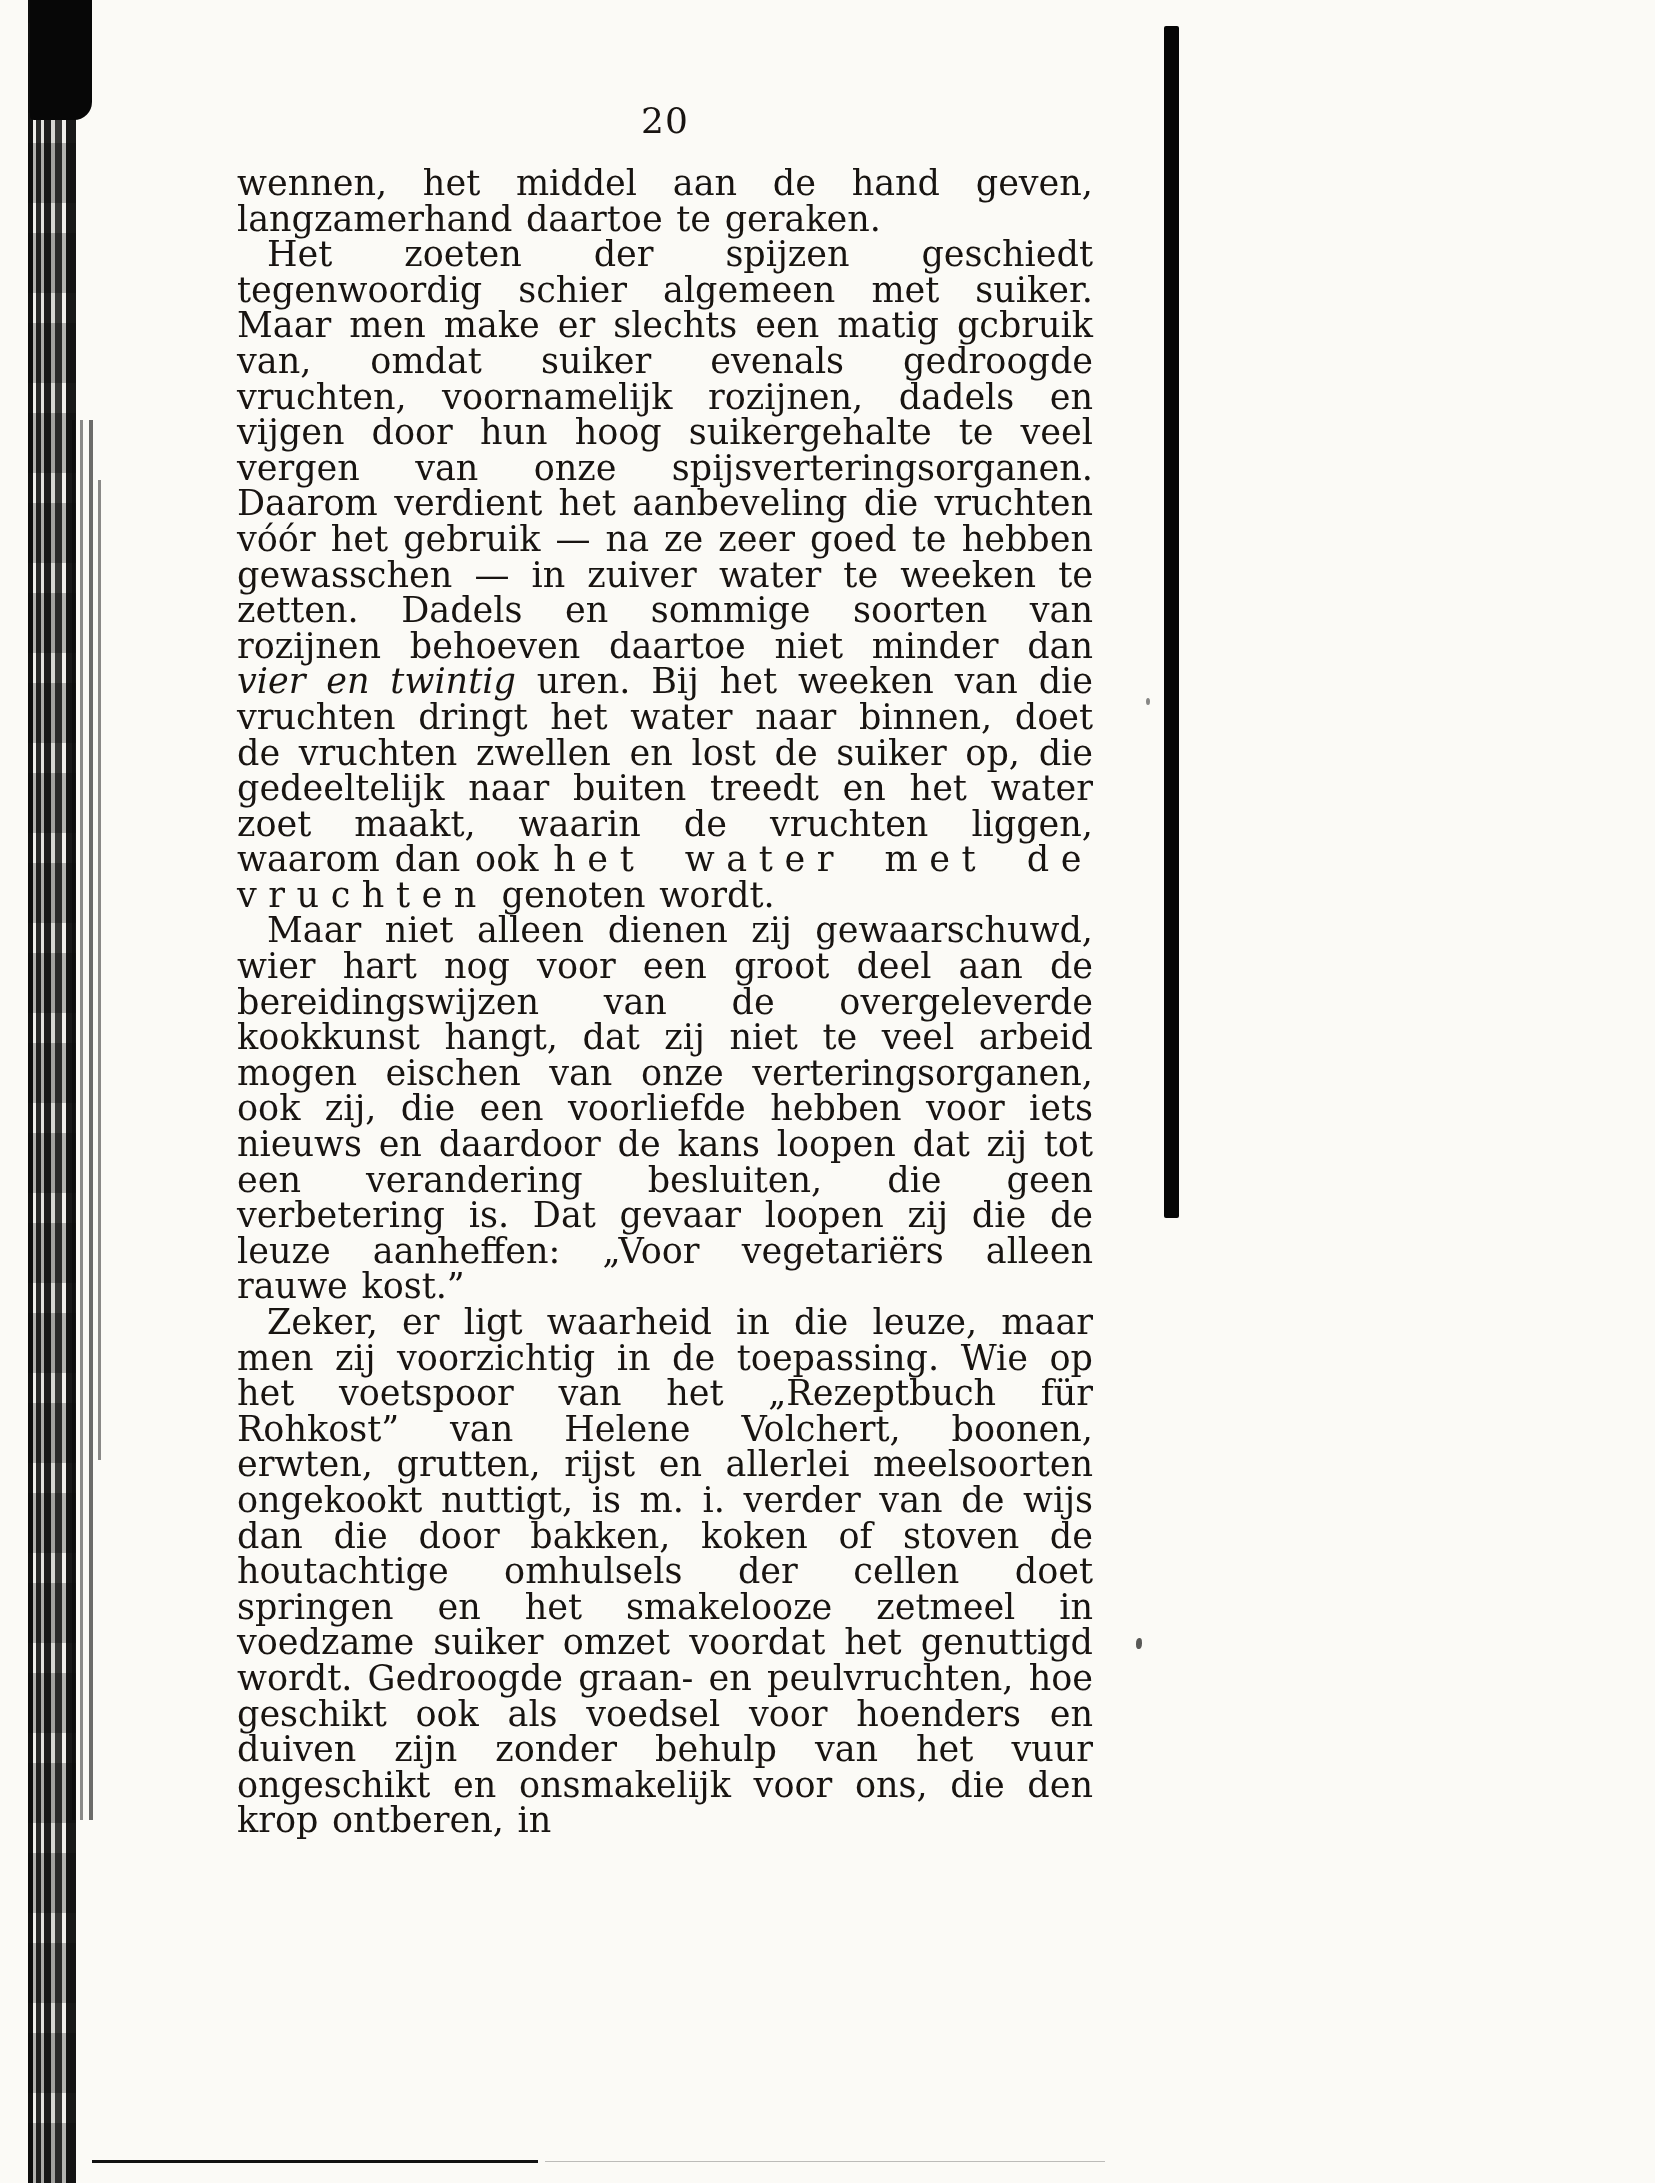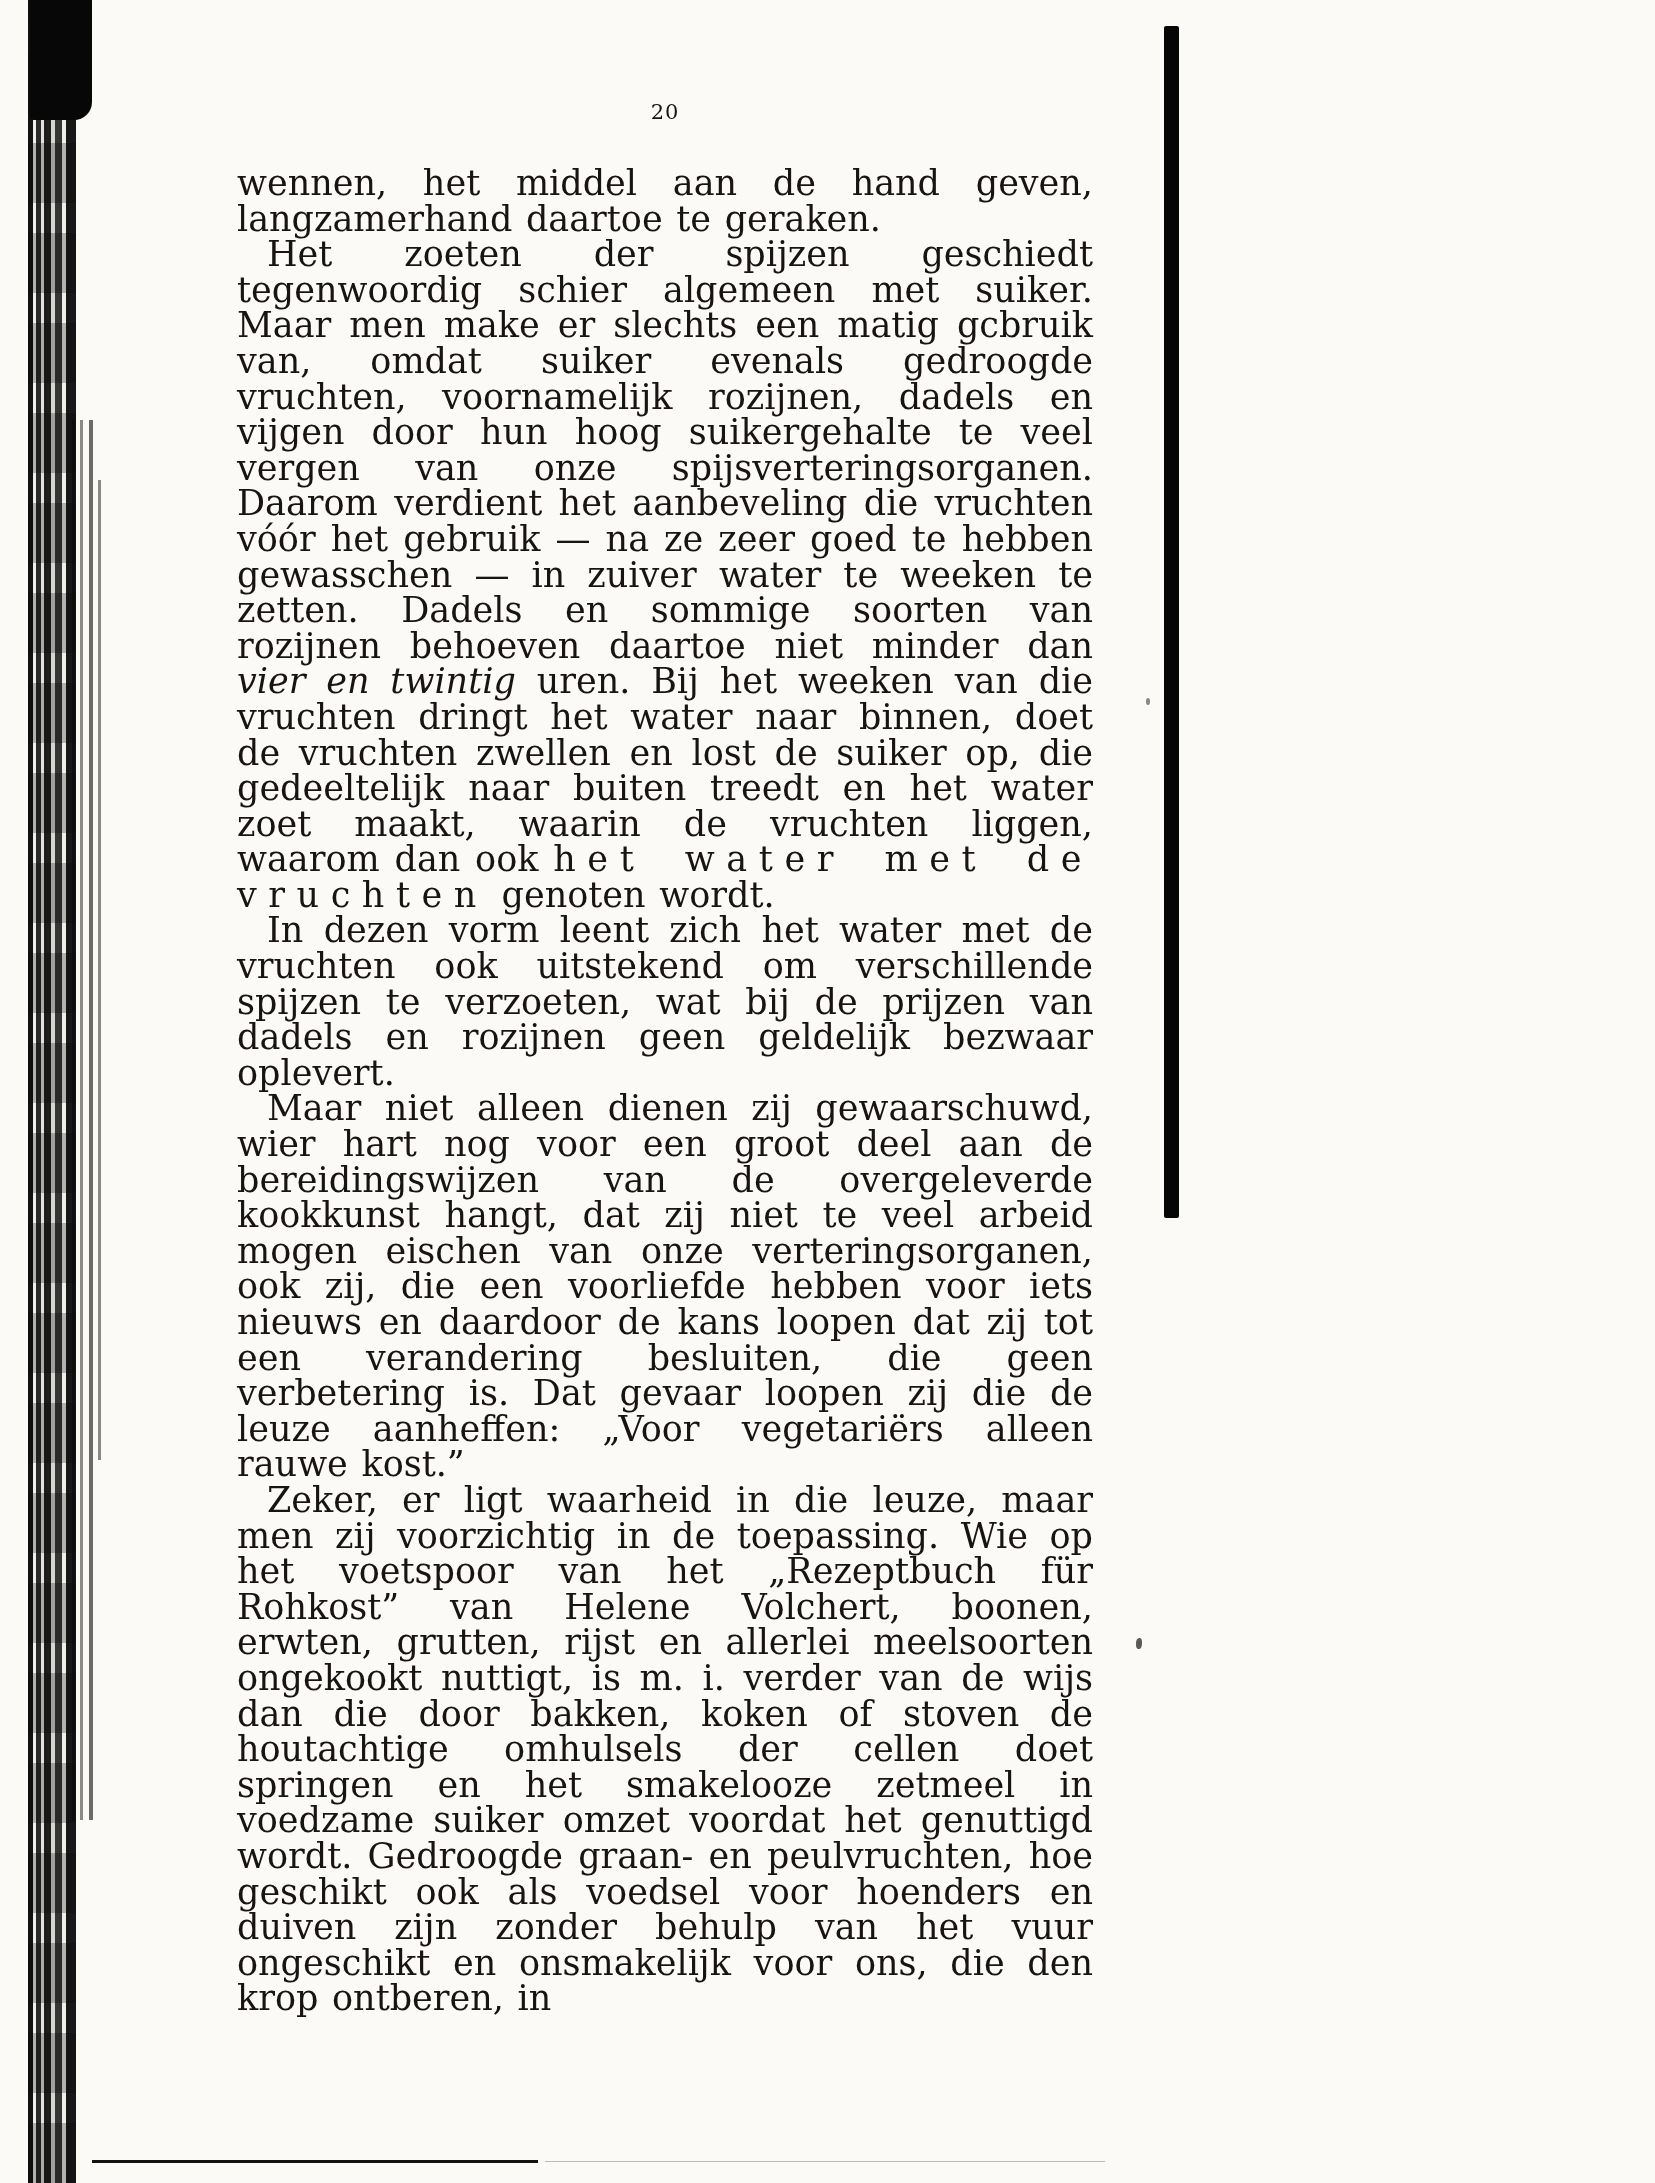--- a/index.html
+++ b/index.html
@@ -15,21 +15,21 @@
     overflow: hidden;
   }
 
   
   .page-number {
     position: absolute;
     top: 100px;
     left: 237px;
     width: 856px;
     text-align: center;
-    font-size: 21px;
+    font-size: 36px;
     letter-spacing: 1px;
   }
   .text-block {
     position: absolute;
     top: 166px;
     left: 237px;
     width: 856px;
     font-size: 35px;
     line-height: 35.6px;
     text-align: justify;
@@ -126,18 +126,17 @@
   <div class="bottom-rule"></div>
   <div class="bottom-rule-faint"></div>
   <div class="speck-a"></div>
   <div class="speck-b"></div>
 
   <div class="page-number">20</div>
 
   <div class="text-block">
       <p class="para no-indent"><span>wennen, het middel aan de hand geven, langzamerhand daartoe te geraken.</span></p>
       <p class="para"><span>Het zoeten der spijzen geschiedt tegenwoordig schier algemeen met suiker. Maar men make er slechts een matig gcbruik van, omdat suiker evenals gedroogde vruchten, voornamelijk rozijnen, dadels en vijgen door hun hoog suikergehalte te veel vergen van onze spijsverteringsorganen. Daarom verdient het aanbeveling die vruchten vóór het gebruik — na ze zeer goed te hebben gewasschen — in zuiver water te weeken te zetten. Dadels en sommige soorten van rozijnen behoeven daartoe niet minder dan </span><em class="seg-italic">vier en twintig</em><span> uren. Bij het weeken van die vruchten dringt het water naar binnen, doet de vruchten zwellen en lost de suiker op, die gedeeltelijk naar buiten treedt en het water zoet maakt, waarin de vruchten liggen, waarom dan ook </span><span class="seg-spaced">het water met de vruchten</span><span> genoten wordt.</span></p>
-      <p class="para"><span>In dezen vorm leent zich het water met de vruchten ook uitstekend om verschillende spijzen te verzoeten, wat bij de prijzen van dadels en rozijnen geen geldelijk bezwaar oplevert.</span></p>
       <p class="para"><span>Maar niet alleen dienen zij gewaarschuwd, wier hart nog voor een groot deel aan de bereidingswijzen van de overgeleverde kookkunst hangt, dat zij niet te veel arbeid mogen eischen van onze verteringsorganen, ook zij, die een voorliefde hebben voor iets nieuws en daardoor de kans loopen dat zij tot een verandering besluiten, die geen verbetering is. Dat gevaar loopen zij die de leuze aanheffen: „Voor vegetariërs alleen rauwe kost.”</span></p>
       <p class="para"><span>Zeker, er ligt waarheid in die leuze, maar men zij voorzichtig in de toepassing. Wie op het voetspoor van het „Rezeptbuch für Rohkost” van Helene Volchert, boonen, erwten, grutten, rijst en allerlei meelsoorten ongekookt nuttigt, is m. i. verder van de wijs dan die door bakken, koken of stoven de houtachtige omhulsels der cellen doet springen en het smakelooze zetmeel in voedzame suiker omzet voordat het genuttigd wordt. Gedroogde graan- en peulvruchten, hoe geschikt ook als voedsel voor hoenders en duiven zijn zonder behulp van het vuur ongeschikt en onsmakelijk voor ons, die den krop ontberen, in</span></p>
     </div>
 
 </div>
 
 </body></html>

